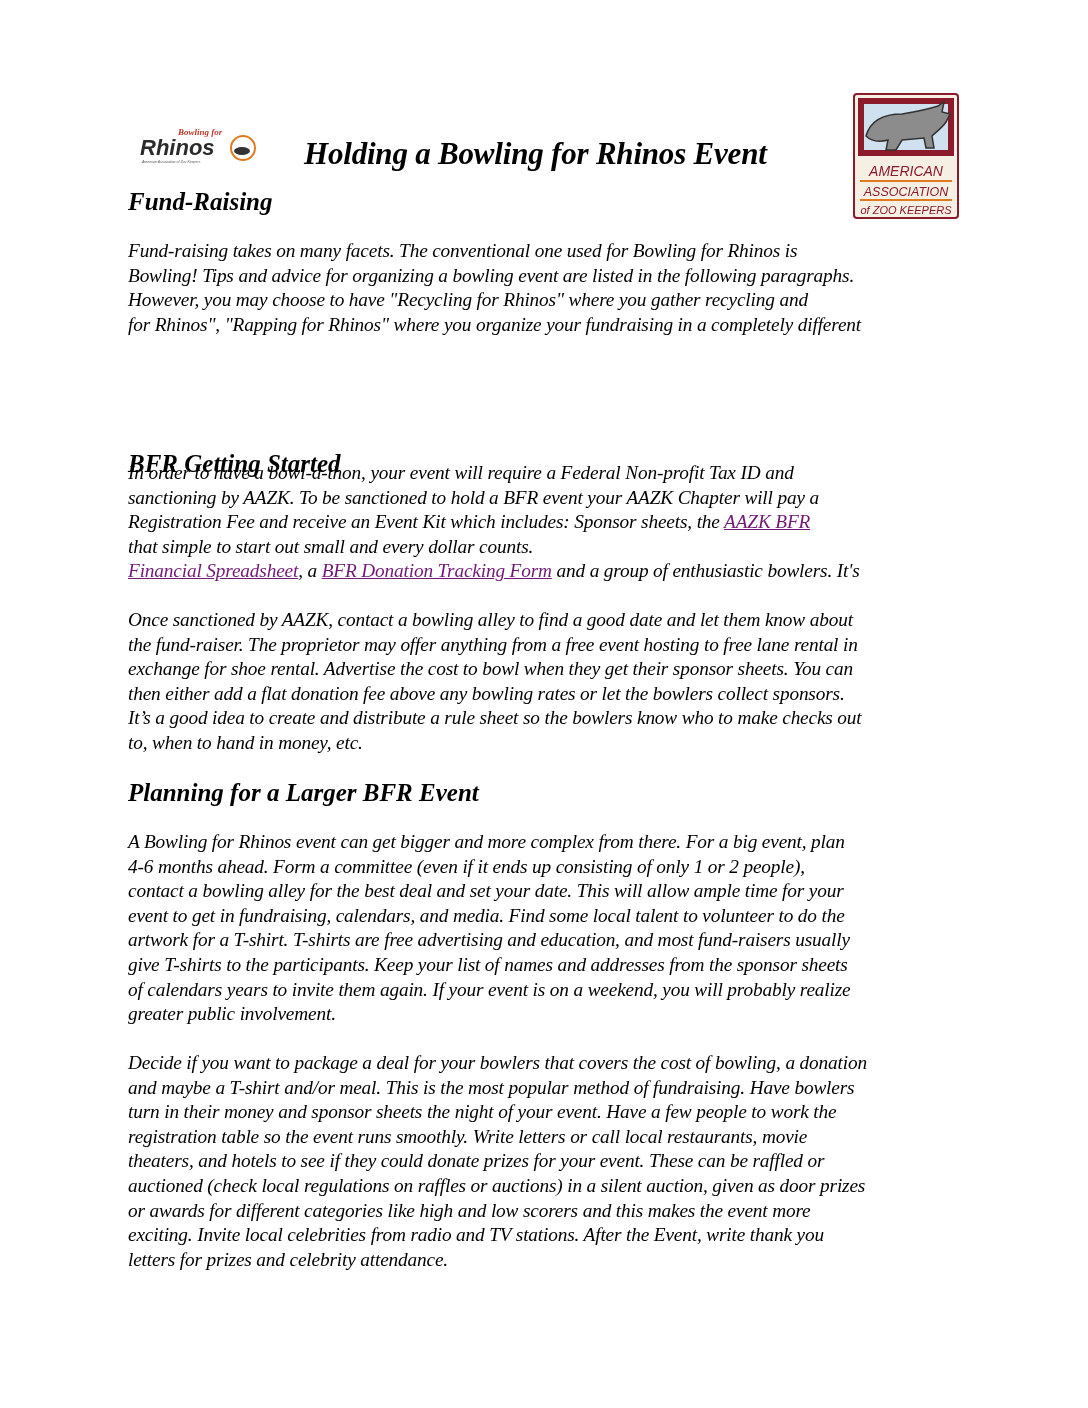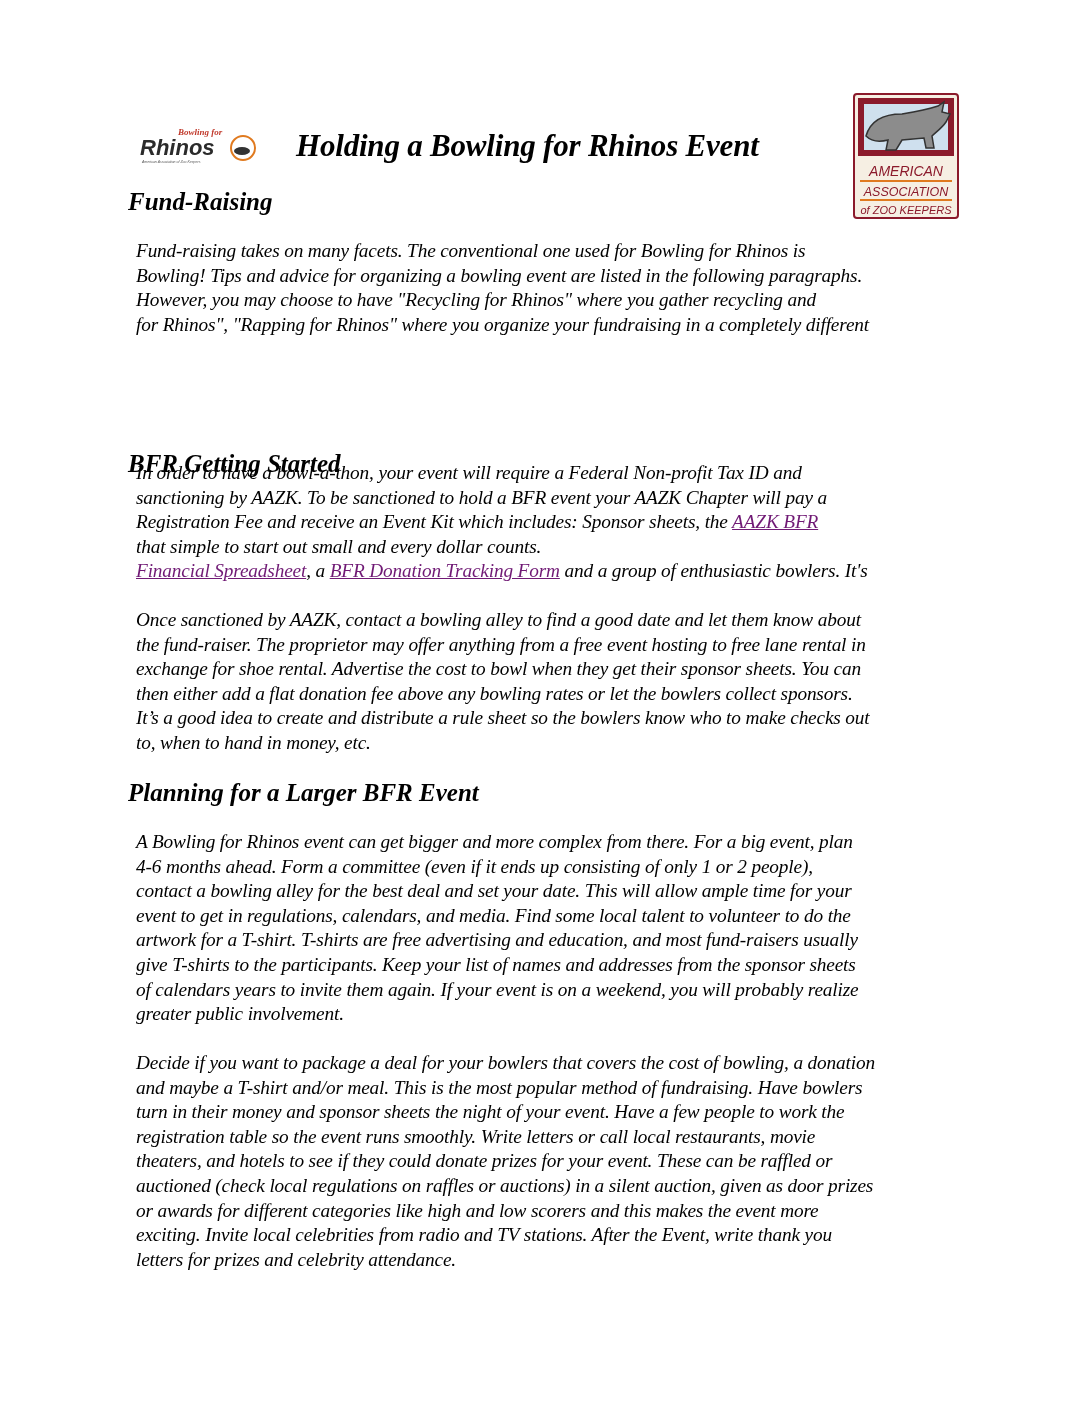--- a/index.html
+++ b/index.html
@@ -2,26 +2,26 @@
 <html><head>
   <meta charset="utf-8">
   <style>
     html, body { margin: 0; padding: 0; background: #ffffff; }
     body { width: 1088px; height: 1408px; position: relative; overflow: hidden;
       font-family: "Liberation Serif", "DejaVu Serif", serif; color: #000; }
     .page { position: absolute; left: 0; top: 0; width: 1088px; height: 1408px; font-style: italic; }
     .bfr-logo { position: absolute; left: 138px; top: 124px; width: 122px; height: 42px; }
     .aazk-logo { position: absolute; left: 852px; top: 92px; width: 108px; height: 128px; }
     .title { position: absolute; left: 296px; top: 126px; font-size: 31px; font-weight: bold;
-      letter-spacing: -0.2px; white-space: nowrap; margin: 0; line-height: 40px; }
+      letter-spacing: -0.2px; white-space: nowrap; margin: 8px; line-height: 40px; }
     .heading { position: absolute; left: 128px; font-size: 25px; font-weight: bold; margin: 0;
       line-height: 24px; white-space: nowrap; }
     .para { position: absolute; left: 128px; width: 840px; font-size: 19.3px; line-height: 24.6px;
       margin: 0; letter-spacing: -0.15px; }
-    .para .ln { display: block; white-space: nowrap; margin-left: 8px; }
+    .para .ln { display: block; white-space: nowrap; }
     a.link { color: #701a75; text-decoration: underline; }
   </style>
 </head>
 <body>
 
 <div class="page">
 
   <svg class="bfr-logo" viewBox="0 0 122 42">
     <text x="40" y="11" font-size="9" font-weight="bold" fill="#c0392b" font-family="Liberation Serif, serif">Bowling for</text>
     <text x="2" y="31" font-size="22" font-weight="bold" fill="#2b2b2b" font-family="Liberation Sans, sans-serif">Rhinos</text>
@@ -67,21 +67,21 @@
     <span class="ln">then either add a flat donation fee above any bowling rates or let the bowlers collect sponsors.</span>
     <span class="ln">It’s a good idea to create and distribute a rule sheet so the bowlers know who to make checks out</span>
     <span class="ln">to, when to hand in money, etc.</span>
   </p>
 
   <h2 class="heading" style="top:781px;">Planning for a Larger BFR Event</h2>
   <p class="para" style="top:830px;">
     <span class="ln">A Bowling for Rhinos event can get bigger and more complex from there. For a big event, plan</span>
     <span class="ln">4-6 months ahead. Form a committee (even if it ends up consisting of only 1 or 2 people),</span>
     <span class="ln">contact a bowling alley for the best deal and set your date. This will allow ample time for your</span>
-    <span class="ln">event to get in regulations, calendars, and media. Find some local talent to volunteer to do the</span>
+    <span class="ln">event to get in fundraising, calendars, and media. Find some local talent to volunteer to do the</span>
     <span class="ln">artwork for a T-shirt. T-shirts are free advertising and education, and most fund-raisers usually</span>
     <span class="ln">give T-shirts to the participants. Keep your list of names and addresses from the sponsor sheets</span>
     <span class="ln">of calendars years to invite them again. If your event is on a weekend, you will probably realize</span>
     <span class="ln">greater public involvement.</span>
   </p>
   <p class="para" style="top:1051px;">
     <span class="ln">Decide if you want to package a deal for your bowlers that covers the cost of bowling, a donation</span>
     <span class="ln">and maybe a T-shirt and/or meal. This is the most popular method of fundraising. Have bowlers</span>
     <span class="ln">turn in their money and sponsor sheets the night of your event. Have a few people to work the</span>
     <span class="ln">registration table so the event runs smoothly. Write letters or call local restaurants, movie</span>

